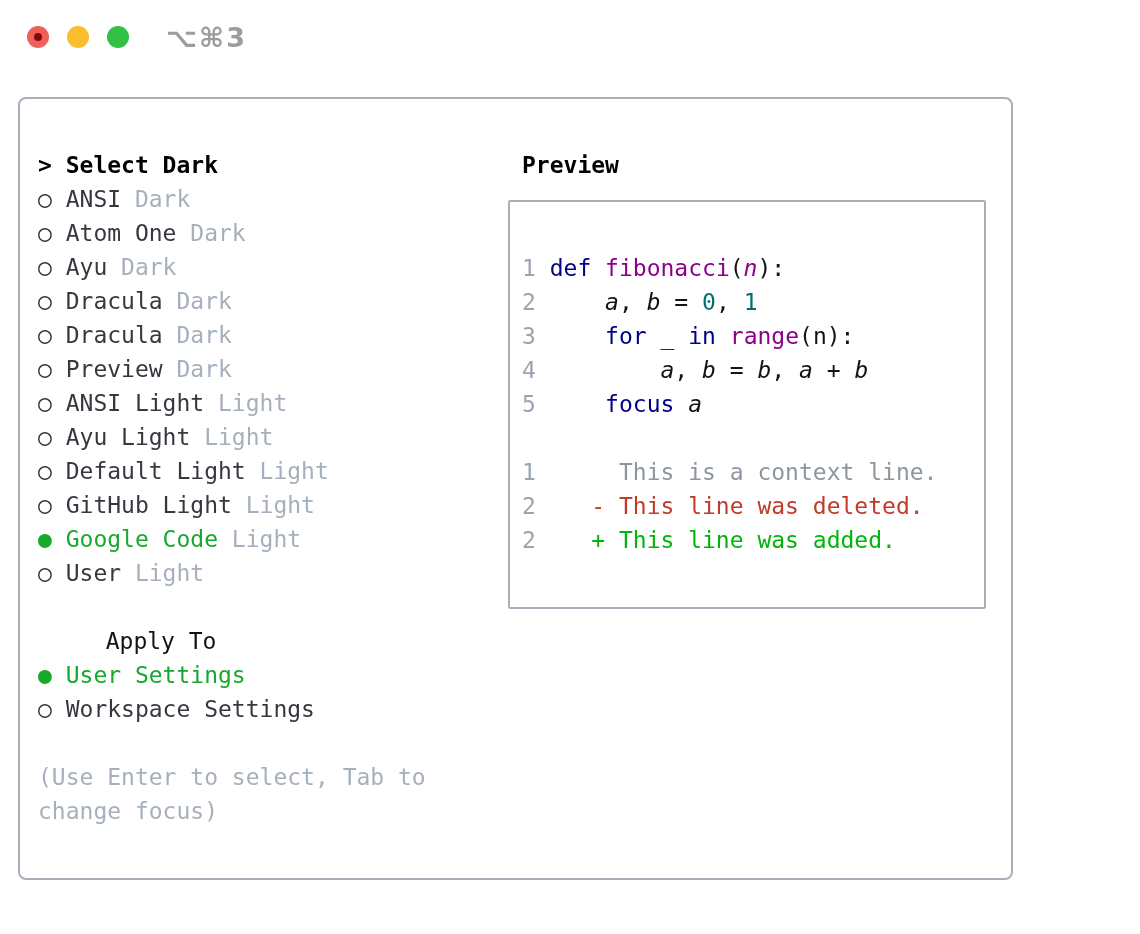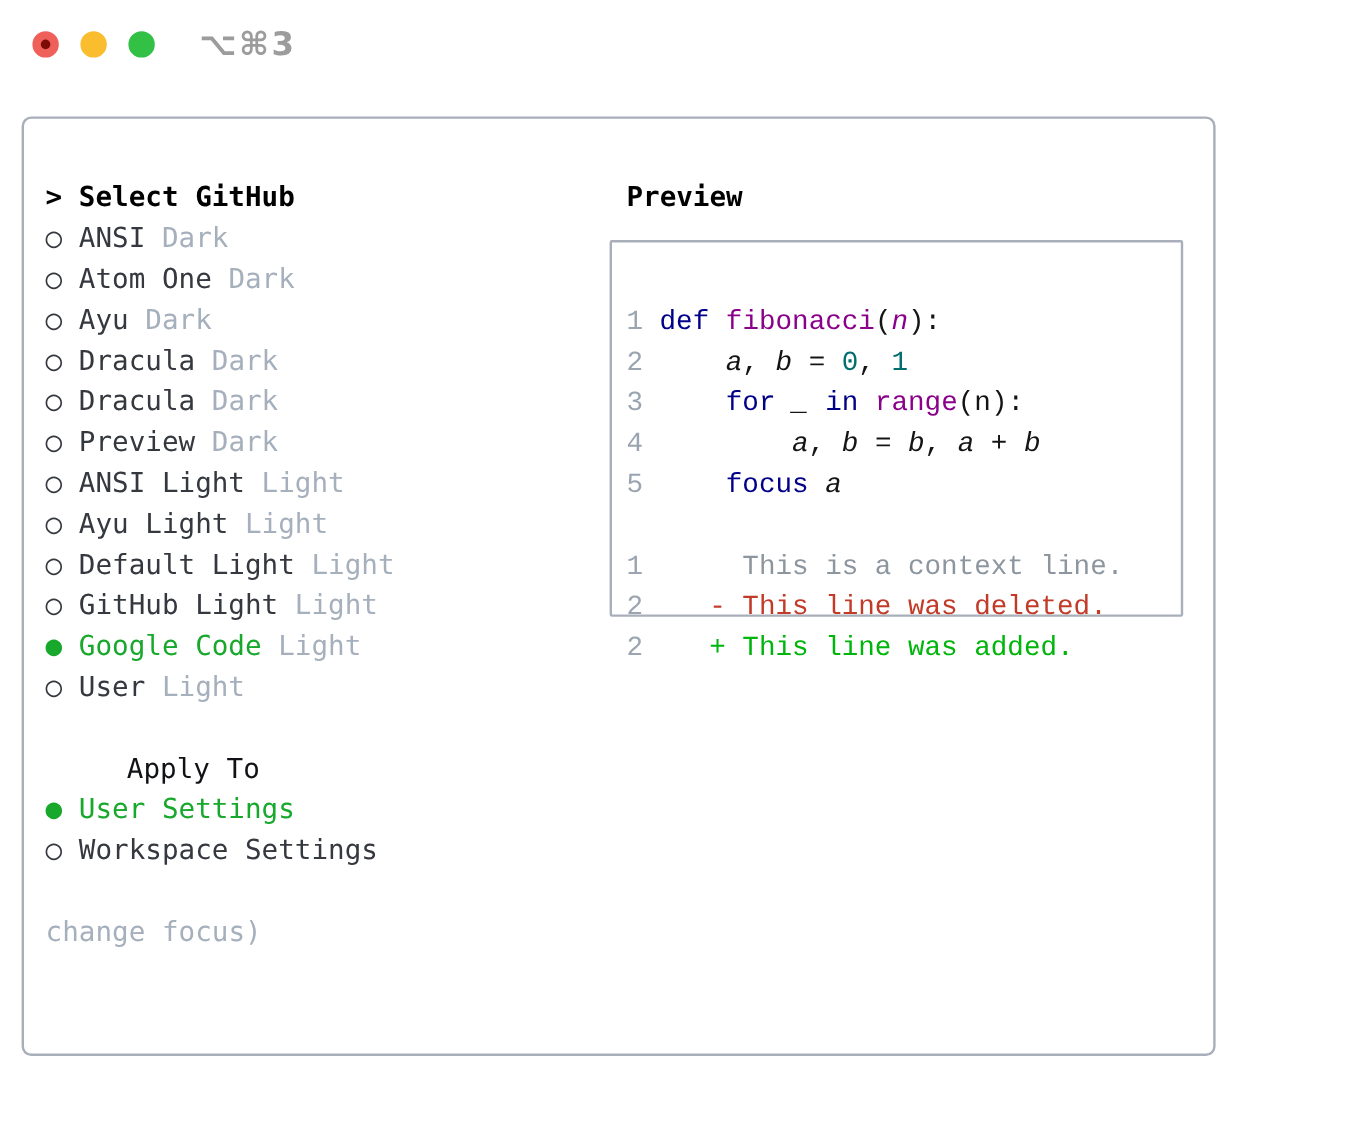--- a/index.html
+++ b/index.html
@@ -29,22 +29,22 @@
   .marker.sel{color:var(--sel-green);}
   .hdr{font-weight:bold;color:#000;}
   .theme-name{color:var(--text-dark);}
   .theme-name.sel{color:var(--sel-green);}
   .variant{color:var(--muted);padding-left:1ch;}
   .apply-hdr{color:#101215;margin-left:40px;}
   .help-line{color:var(--muted);}
   
   .preview-title{position:absolute;left:478px;top:49px;height:34px;line-height:34px;font-size:23px;font-weight:bold;color:#000;white-space:pre;margin-left:24px;}
   .preview-box{
-    position:absolute;left:488px;top:101px;width:478px;height:314px;box-sizing:border-box;
-    border:2px solid var(--border);border-radius:2px;background:#fff;font-family:Liberation Mono, monospace;
+    position:absolute;left:488px;top:101px;width:478px;height:409px;box-sizing:border-box;
+    border:2px solid var(--border);border-radius:2px;background:#fff;
   }
   .preview-lines{padding:49px 0 0 12px;}
   .s-lineno{color:var(--lineno);}
   .s-kwd{color:var(--kwd);}
   .s-typ{color:var(--typ);}
   .s-lit{color:var(--lit);}
   .s-plain{color:var(--plain);}
   .s-ctx{color:var(--ctx);}
   .s-del{color:var(--del);}
   .s-add{color:var(--add);}
@@ -57,38 +57,39 @@
   <span class="light red">
       <span class="dot"></span>
     </span>
   <span class="light yellow"></span>
   <span class="light green"></span>
   <span class="shortcut">⌥⌘3</span>
 </div>
 
 <div class="main-box">
   <div class="left-col" id="left-col">
-      <div class="line"><span class="marker hdr">&gt;</span><span class="hdr">Select GitHub</span></div>
+      <div class="line"><span class="marker hdr">&gt;</span><span class="hdr">Select Dark</span></div>
       <div class="line"><span class="marker">○</span><span class="theme-name">ANSI</span><span class="variant">Dark</span></div>
       <div class="line"><span class="marker">○</span><span class="theme-name">Atom One</span><span class="variant">Dark</span></div>
       <div class="line"><span class="marker">○</span><span class="theme-name">Ayu</span><span class="variant">Dark</span></div>
       <div class="line"><span class="marker">○</span><span class="theme-name">Dracula</span><span class="variant">Dark</span></div>
       <div class="line"><span class="marker">○</span><span class="theme-name">Dracula</span><span class="variant">Dark</span></div>
       <div class="line"><span class="marker">○</span><span class="theme-name">Preview</span><span class="variant">Dark</span></div>
       <div class="line"><span class="marker">○</span><span class="theme-name">ANSI Light</span><span class="variant">Light</span></div>
       <div class="line"><span class="marker">○</span><span class="theme-name">Ayu Light</span><span class="variant">Light</span></div>
       <div class="line"><span class="marker">○</span><span class="theme-name">Default Light</span><span class="variant">Light</span></div>
       <div class="line"><span class="marker">○</span><span class="theme-name">GitHub Light</span><span class="variant">Light</span></div>
       <div class="line"><span class="marker sel">●</span><span class="theme-name sel">Google Code</span><span class="variant">Light</span></div>
       <div class="line"><span class="marker">○</span><span class="theme-name">User</span><span class="variant">Light</span></div>
       <div class="line"></div>
       <div class="line"><span class="marker"></span><span class="apply-hdr">Apply To</span></div>
       <div class="line"><span class="marker sel">●</span><span class="theme-name sel">User Settings</span></div>
       <div class="line"><span class="marker">○</span><span class="theme-name">Workspace Settings</span></div>
       <div class="line"></div>
+      <div class="line"><span class="help-line">(Use Enter to select, Tab to</span></div>
       <div class="line"><span class="help-line">change focus)</span></div>
     </div>
   <div class="preview-title">Preview</div>
   <div class="preview-box">
     <div class="preview-lines" id="preview-lines">
         <div class="line"><span class="s-lineno">1 </span><span class="s-kwd">def</span><span class="s-plain"> </span><span class="s-typ">fibonacci</span><span class="s-plain">(</span><span class="s-typ ital">n</span><span class="s-plain">):</span></div>
         <div class="line"><span class="s-lineno">2 </span><span class="s-plain">    </span><span class="s-plain ital">a</span><span class="s-plain">, </span><span class="s-plain ital">b</span><span class="s-plain"> = </span><span class="s-lit">0</span><span class="s-plain">, </span><span class="s-lit">1</span></div>
         <div class="line"><span class="s-lineno">3 </span><span class="s-plain">    </span><span class="s-kwd">for</span><span class="s-plain"> </span><span class="s-plain ital">_</span><span class="s-plain"> </span><span class="s-kwd">in</span><span class="s-plain"> </span><span class="s-typ">range</span><span class="s-plain">(n):</span></div>
         <div class="line"><span class="s-lineno">4 </span><span class="s-plain">        </span><span class="s-plain ital">a</span><span class="s-plain">, </span><span class="s-plain ital">b</span><span class="s-plain"> = </span><span class="s-plain ital">b</span><span class="s-plain">, </span><span class="s-plain ital">a</span><span class="s-plain"> + </span><span class="s-plain ital">b</span></div>
         <div class="line"><span class="s-lineno">5 </span><span class="s-plain">    </span><span class="s-kwd">focus</span><span class="s-plain"> </span><span class="s-plain ital">a</span></div>

